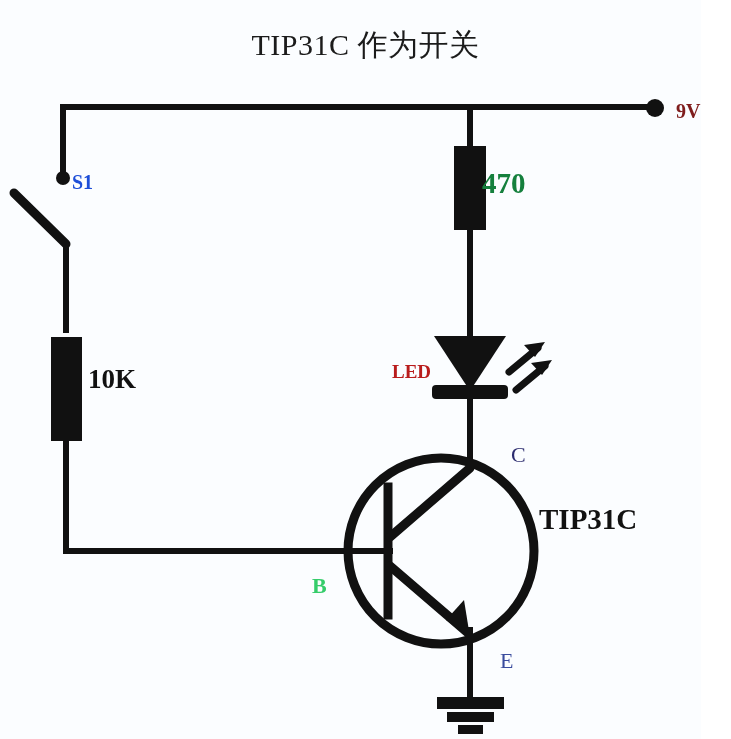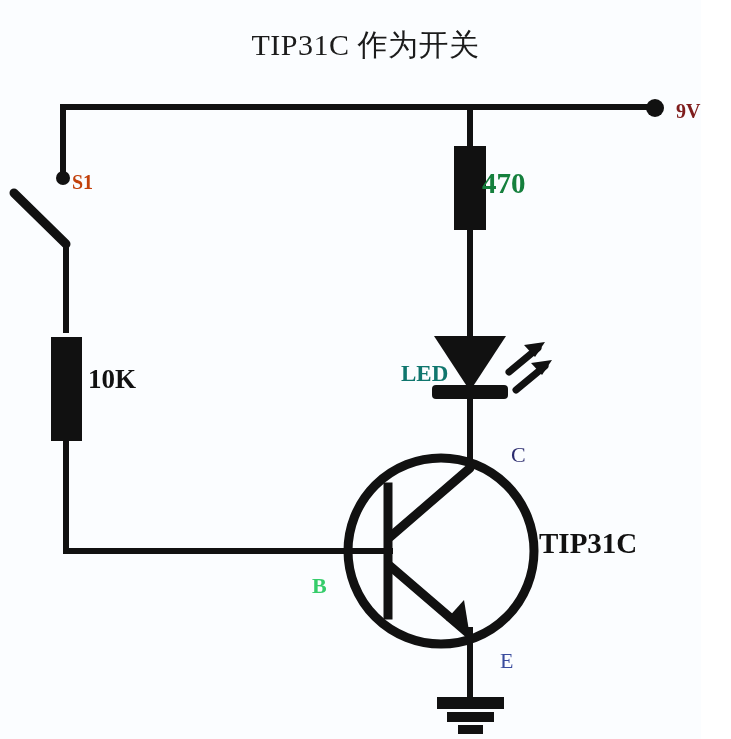--- a/index.html
+++ b/index.html
@@ -33,25 +33,25 @@
     left: 0;
     top: 30px;
     width: 731px;
     text-align: center;
     font-size: 30px;
     font-weight: 400;
     color: #1b1b1b;
     letter-spacing: 0.5px;
   }
   #label-9v     { left: 676px; top: 101px; font-size: 20px; font-weight: bold; color: #7f1d1d; }
-  #label-s1     { left: 72px;  top: 172px; font-size: 20px; font-weight: bold; color: #c2410c; }
+  #label-s1     { left: 72px;  top: 172px; font-size: 20px; font-weight: bold; color: #1d4ed8; }
   #label-470    { left: 482px; top: 169px; font-size: 29px; font-weight: bold; color: #15803d; }
   #label-10k    { left: 88px;  top: 366px; font-size: 27px; font-weight: bold; color: #111111; }
-  #label-led    { left: 392px; top: 362px; font-size: 23px; font-weight: bold; color: #0f766e; margin-left: 9px; }
-  #label-part   { left: 539px; top: 505px; font-size: 29px; font-weight: bold; color: #111111; margin-top: 24px; }
+  #label-led    { left: 392px; top: 362px; font-size: 19px; font-weight: bold; color: #b91c1c; }
+  #label-part   { left: 539px; top: 505px; font-size: 29px; font-weight: bold; color: #111111; }
   #label-c      { left: 511px; top: 444px; font-size: 22px; font-weight: 500; color: #2b2b6e; }
   #label-b      { left: 312px; top: 575px; font-size: 22px; font-weight: bold; color: #35cc6a; }
   #label-e      { left: 500px; top: 650px; font-size: 22px; font-weight: 500; color: #3a4c9e; }
 </style>
 </head>
 <body>
 
 <div id="canvas">
 
   <div class="lbl" id="title-text">TIP31C 作为开关</div>

